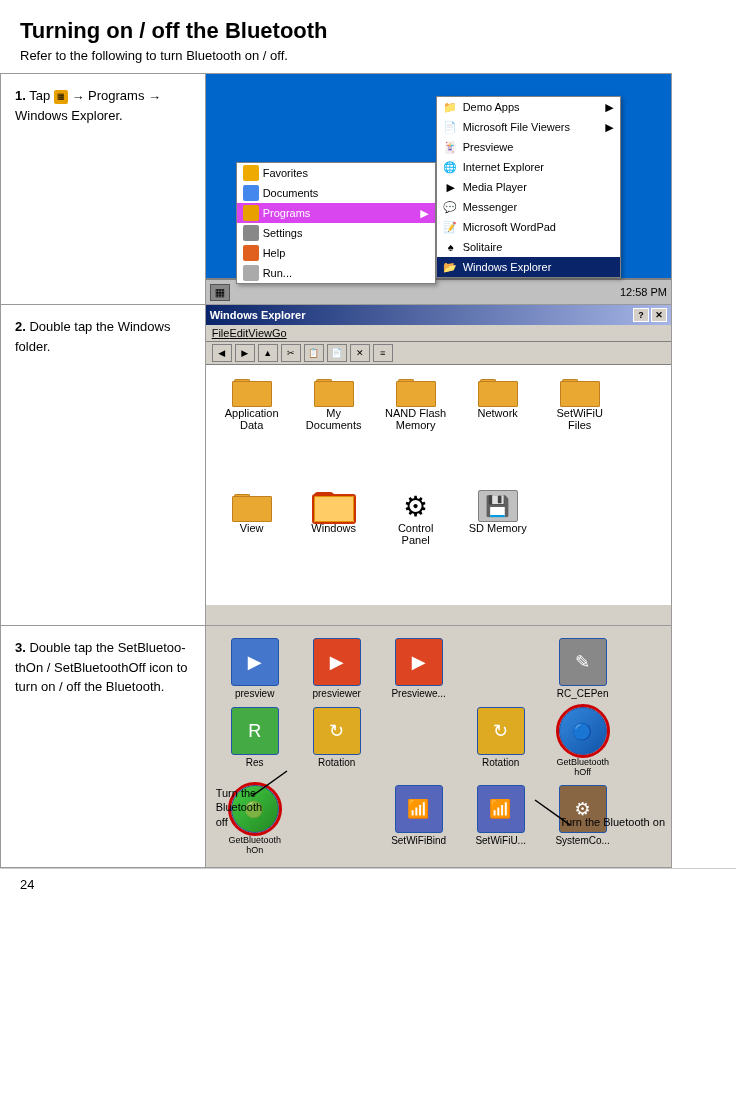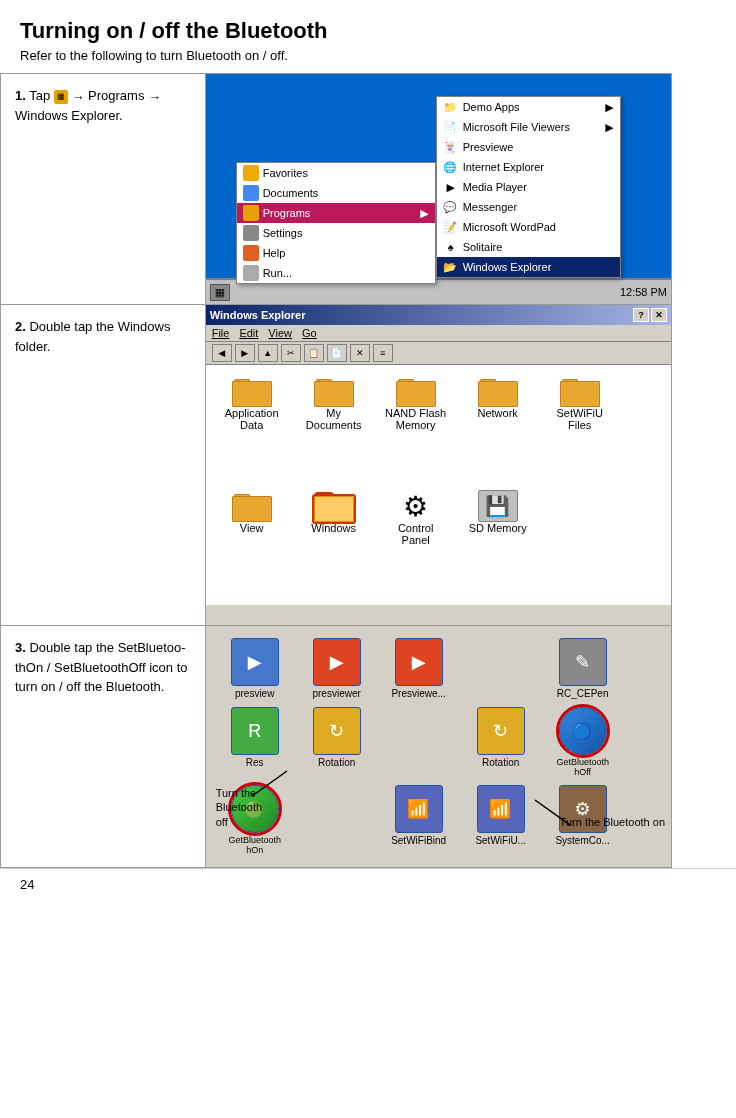--- a/index.html
+++ b/index.html
@@ -80,21 +80,21 @@
       box-shadow: 2px 2px 4px rgba(0,0,0,0.3);
     }
     .start-menu-item {
       display: flex;
       align-items: center;
       padding: 2px 6px;
       gap: 4px;
       cursor: pointer;
     }
     .start-menu-item:hover, .start-menu-item.active {
-      background: #be185d;
+      background: #d946ef;
       color: #fff;
     }
     .start-menu-item .icon-box {
       width: 16px;
       height: 16px;
       background: #e8a000;
       border-radius: 2px;
       display: inline-block;
       flex-shrink: 0;
     }
@@ -140,21 +140,21 @@
       align-items: center;
       padding: 0 4px;
       font-size: 11px;
       font-weight: bold;
       justify-content: space-between;
     }
     .window-menubar {
       background: #d4d0c8;
       border-bottom: 1px solid #808080;
       display: flex;
-      gap: 10px;
+      gap: 0;
       padding: 2px 6px;
       font-size: 11px;
     }
     .window-menubar span {
       text-decoration: underline;
       cursor: pointer;
     }
     .window-toolbar {
       background: #d4d0c8;
       border-bottom: 1px solid #808080;

